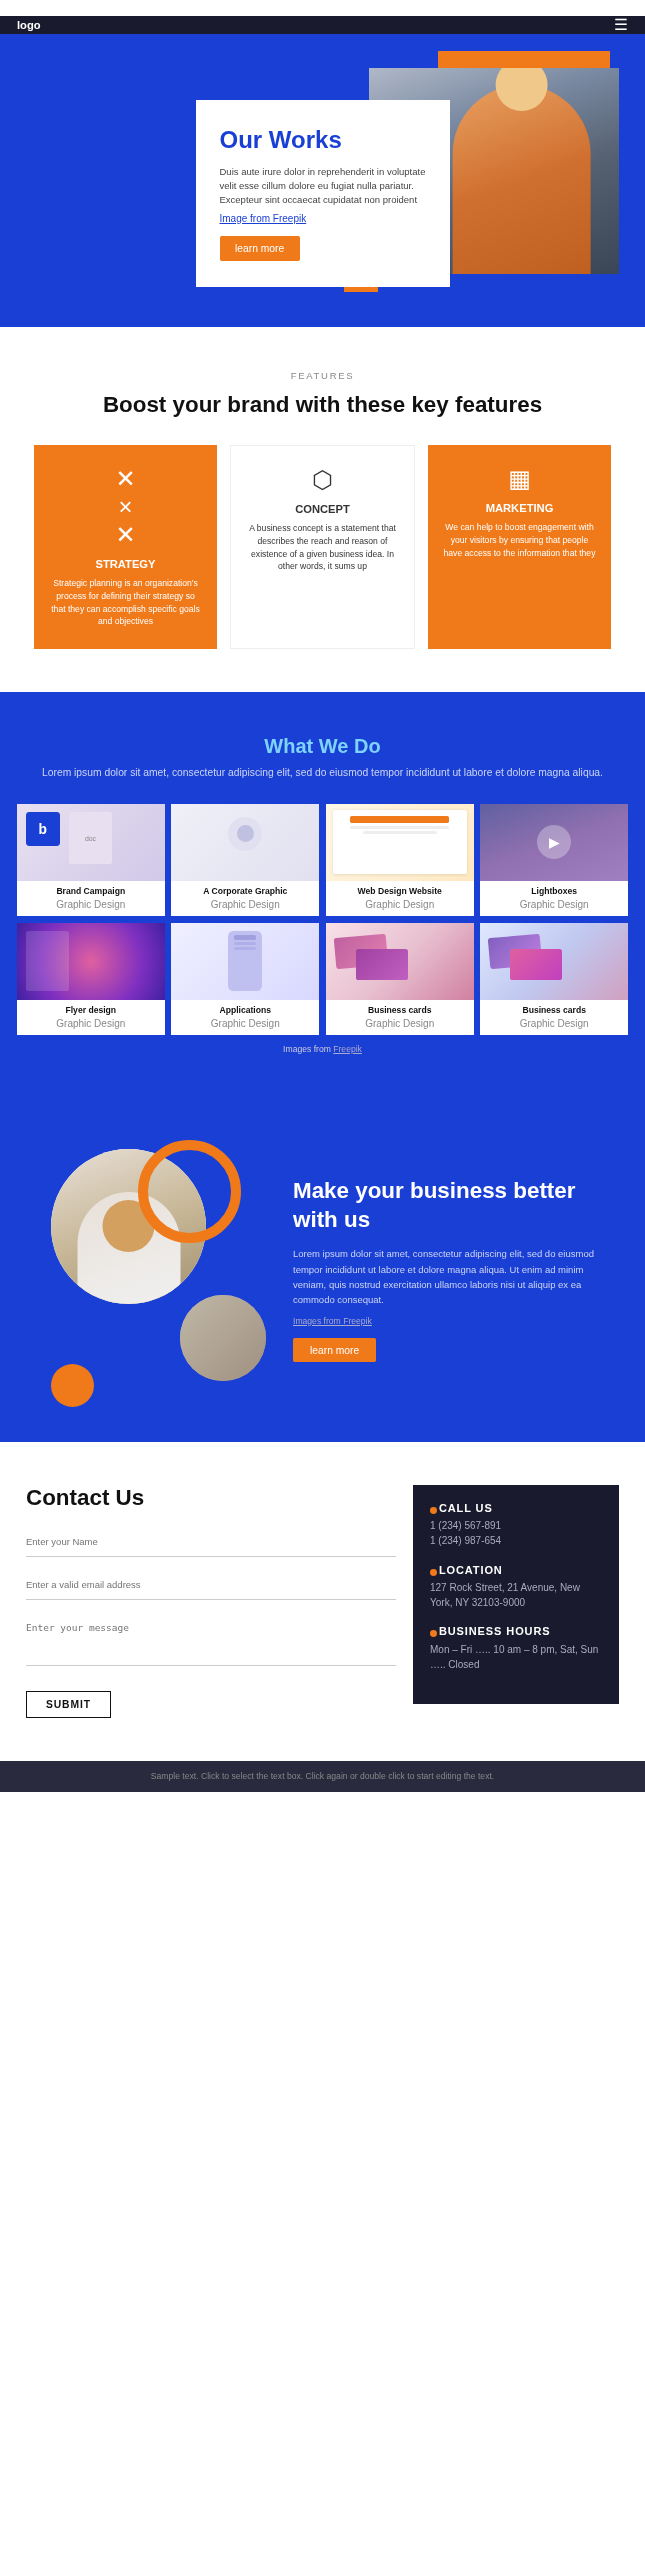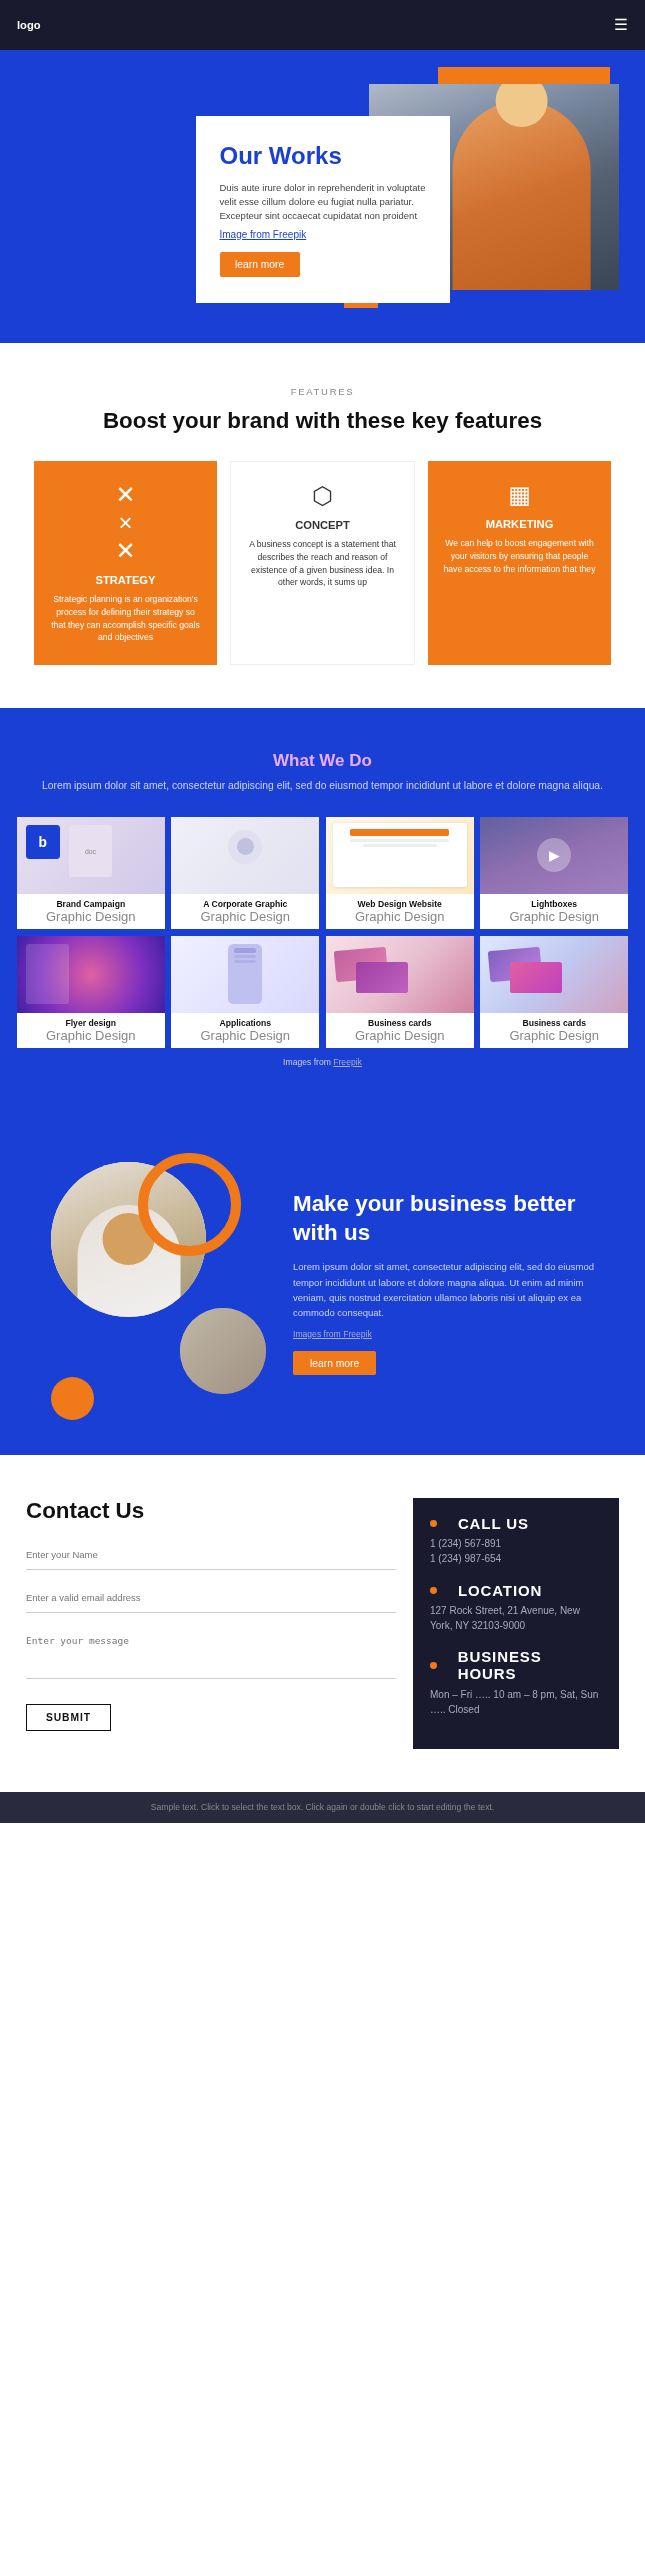--- a/index.html
+++ b/index.html
@@ -1,24 +1,25 @@
 <!DOCTYPE html>
 <html style="font-size:13.8px"><head>
   <meta charset="utf-8">
   <style>
     * { margin: 0; padding: 0; box-sizing: border-box; }
     body { font-family: Arial, sans-serif; width: 645px; background: #fff; overflow-x: hidden; }
 
     
     .header {
       background: #1a1a2e;
-      padding: 16px 17px;
+      padding: 0 17px;
       display: flex;
       align-items: center;
       justify-content: space-between;
+      margin-top: 16px;
     }
     .header-logo { color: #fff; font-size: 11.2px; font-weight: bold; }
     .hamburger { color: #fff; font-size: 15.5px; cursor: pointer; }
 
     
     .hero {
       background: #1a3fd4;
       padding: 34px 17px;
       position: relative;
       min-height: 293px;
@@ -147,41 +148,41 @@
     .feature-card p { font-size: 8.6px; line-height: 1.5; }
     .feature-card.orange h3 { color: #fff; }
     .feature-card.orange p { color: #fff; }
 
     
     .what-we-do {
       background: #1a3fd4;
       padding: 43px 17px;
       text-align: center;
     }
-    .what-we-do h2 { font-size: 17px; font-weight: bold; color: #f0abfc; margin-bottom: 8.6px; }
+    .what-we-do h2 { font-size: 20px; font-weight: bold; color: #7dd3fc; margin-bottom: 8.6px; }
     .what-we-do p { font-size: 10.3px; color: #ccd5f5; margin-bottom: 26px; }
     .portfolio-grid {
       display: grid;
       grid-template-columns: repeat(4, 1fr);
       gap: 6.9px;
       margin-bottom: 8.6px;
     }
     .portfolio-item {
       background: #fff;
       cursor: pointer;
     }
     .portfolio-thumb {
       width: 100%;
       height: 77px;
       overflow: hidden;
       position: relative;
     }
     .portfolio-label { padding: 5.2px 3.4px; background: #fff; }
     .portfolio-label h4 { font-size: 8.6px; font-weight: bold; color: #111; }
-    .portfolio-label span { font-size: 13px; color: #888; }
+    .portfolio-label span { font-size: 10px; color: #888; }
     .images-from { font-size: 8.6px; color: #ccd; margin-top: 6.9px; }
     .images-from a { color: #aac; }
 
     
     .thumb-brand { background: linear-gradient(135deg, #e8e0f0 0%, #d0c8e8 100%); }
     .thumb-brand-inner {
       position: absolute; top: 8.6px; left: 8.6px;
       width: 34px; height: 34px;
       background: #1a3fd4;
       border-radius: 3.4px;
@@ -292,22 +293,22 @@
     }
     .contact-info {
       width: 206px;
       background: #1a1a2e;
       color: #fff;
       padding: 17px;
       font-size: 9.5px;
     }
     .contact-info-item { margin-bottom: 15.5px; }
     .contact-info-label {
-      font-size: 15px; font-weight: bold; text-transform: uppercase;
-      letter-spacing: 0.9px; margin-bottom: 4.3px; display: flex; align-items: center; gap: 21px;
+      font-size: 11px; font-weight: bold; text-transform: uppercase;
+      letter-spacing: 0.9px; margin-bottom: 4.3px; display: flex; align-items: flex-end; gap: 2px;
     }
     .contact-info-label .dot { width: 6.9px; height: 6.9px; background: #f07a1a; border-radius: 50%; }
     .contact-info-value { font-size: 10px; color: #aab; line-height: 1.5; }
 
     
     .footer {
       background: #2a2a3e;
       padding: 10.3px 17px;
       text-align: center;
       font-size: 8.6px;

